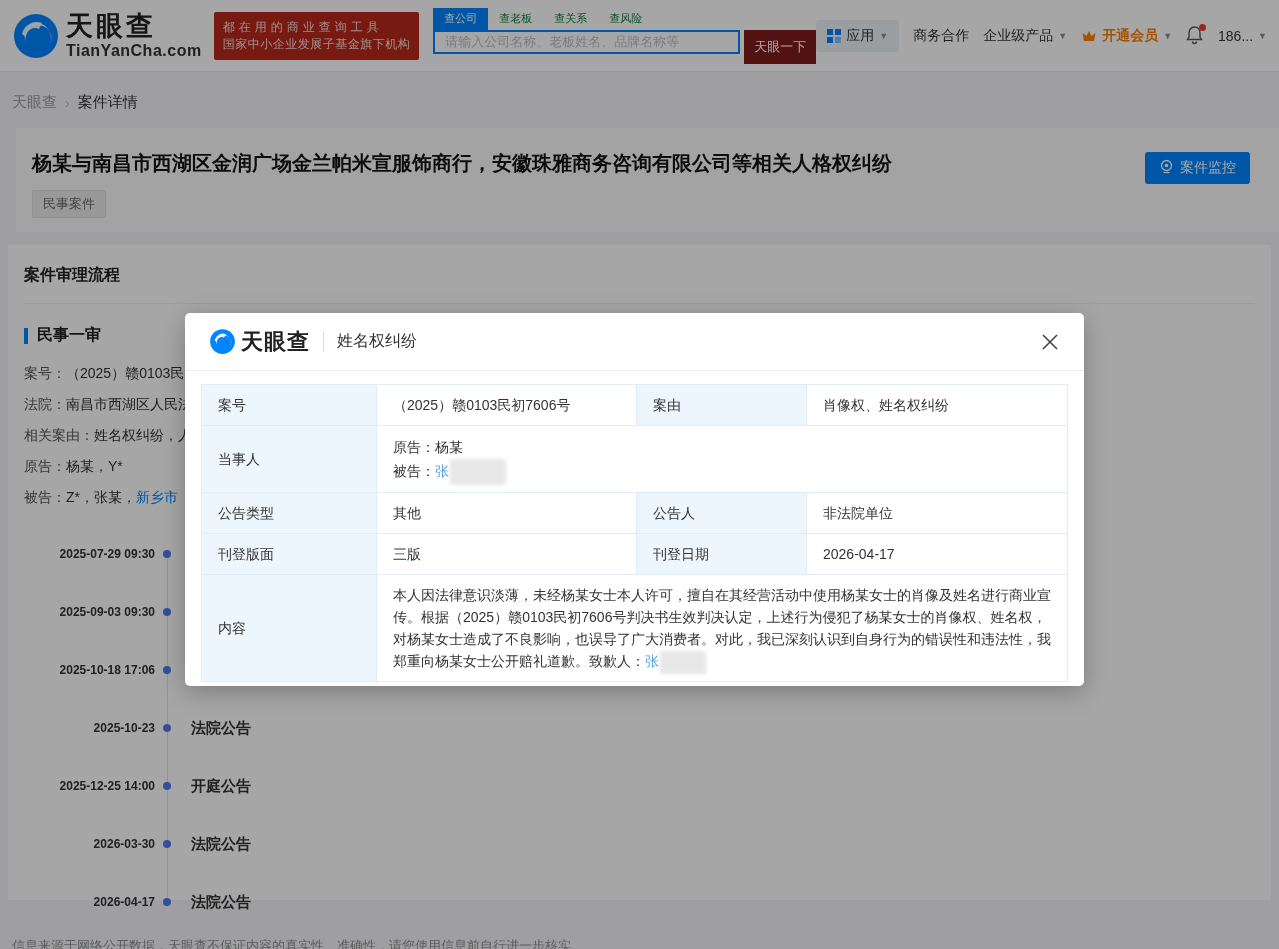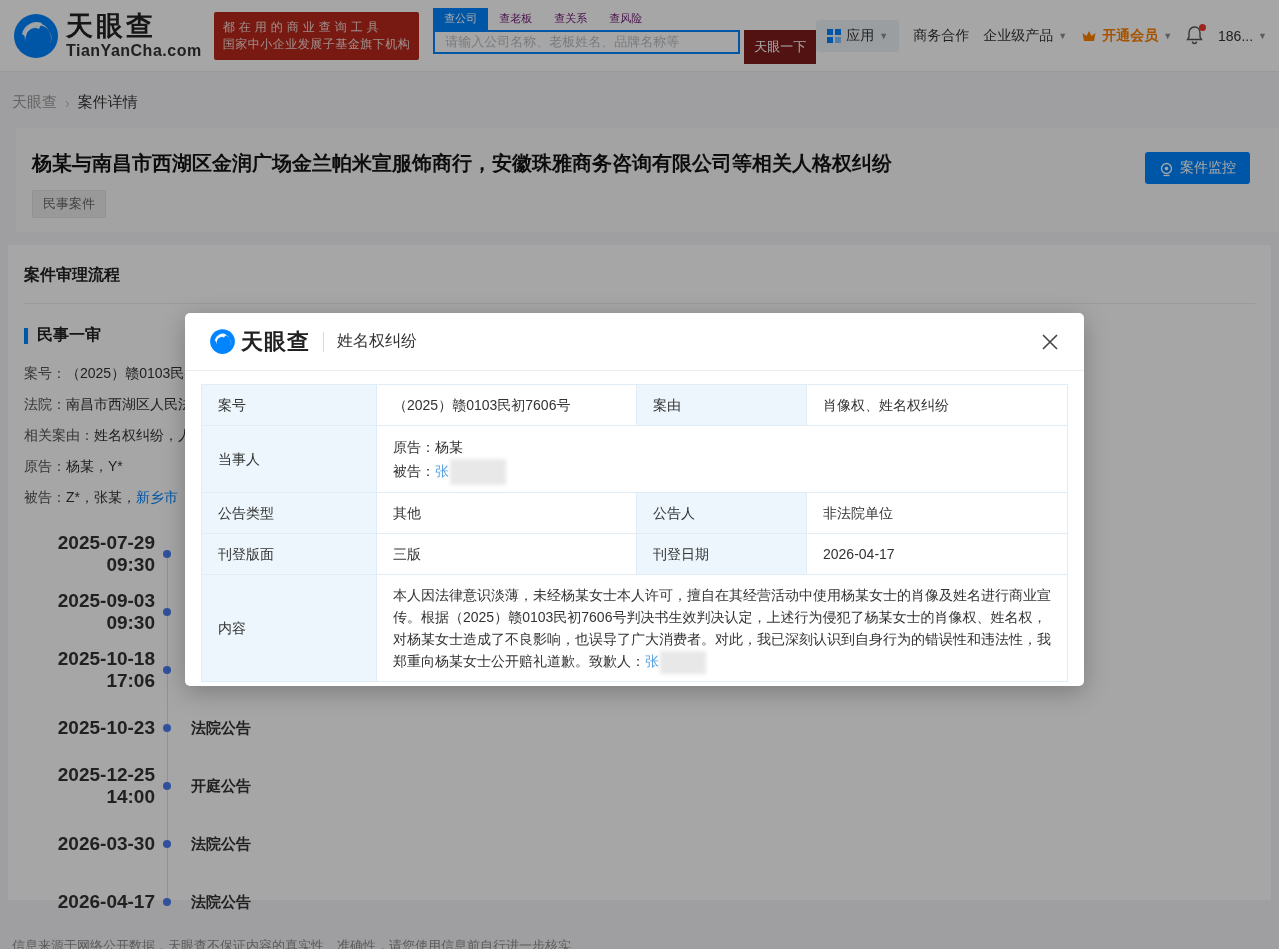--- a/index.html
+++ b/index.html
@@ -23,21 +23,21 @@
   .slogan-badge {
     margin-left:12px; background:#b8281c; color:#f3d9d4;
     font-size:12px; padding:7px 9px; line-height:17px; border-radius:2px;
     white-space:nowrap;
   }
   .slogan-badge .l1 { letter-spacing:4px; display:block; }
   .slogan-badge .l2 { letter-spacing:0.5px; display:block; }
 
   .search-block { margin-left:14px; width:408px; }
   .search-tabs { display:flex; font-size:11px; }
-  .search-tab { padding:3px 11px 4px; color:#701a75; cursor:pointer; }
+  .search-tab { padding:3px 11px 4px; color:#15803d; cursor:pointer; }
   .search-tab.active { background:#0084ff; color:#fff; }
   .search-row { display:flex; }
   .search-input {
     flex:1; height:24px; border:2px solid #0084ff; outline:none;
     font-size:13px; padding:0 10px; color:#333;
     font-family:"Liberation Sans","DejaVu Sans",sans-serif;
   }
   .search-input::placeholder { color:#b9bec4; }
   .search-btn {
     width:72px; height:34px; margin-left:4px; background:#7f1d1d; color:#fff;
@@ -65,21 +65,21 @@
     background:#fbfbfc; padding:22px 16px 0;
   }
   .case-title { font-size:20px; font-weight:bold; color:#141414; width:1100px; }
   .case-type-badge {
     display:inline-block; margin-top:13px; background:#ececec; border:1px solid #e2e2e2;
     color:#666; font-size:13px; padding:4px 10px; border-radius:2px;
   }
   .monitor-btn {
     position:absolute; top:24px; right:29px; background:#0084ff; color:#fff;
     border:none; border-radius:3px; font-size:14px; padding:7px 14px;
-    display:flex; align-items:flex-end; gap:6px; cursor:pointer;
+    display:flex; align-items:flex-start; gap:6px; cursor:pointer;
     font-family:"Liberation Sans","DejaVu Sans",sans-serif;
   }
 
   
   .flow-card {
     position:absolute; top:245px; left:8px; width:1263px; height:655px;
     background:#fff; padding:20px 16px;
   }
   .section-title { font-size:16px; font-weight:bold; color:#222; }
   .section-divider { margin-top:17px; border-bottom:1px solid #efefef; }
@@ -87,21 +87,21 @@
   .stage-bar { width:4px; height:16px; background:#0084ff; }
   .stage-title { font-size:16px; font-weight:bold; color:#222; }
   .fields { margin-top:12px; }
   .field-row { font-size:14px; color:#333; line-height:31px; white-space:nowrap; }
   .field-row .lbl { color:#555; }
   .field-row .lnk { color:#0084ff; cursor:pointer; }
 
   .timeline { position:relative; margin-top:12px; }
   .tl-line { position:absolute; left:143px; top:29px; width:1px; height:348px; background:#d9e2ef; }
   .tl-row { display:flex; align-items:center; height:58px; }
-  .tl-date { width:131px; text-align:right; font-size:19px; font-weight:bold; color:#333; }
+  .tl-date { width:131px; text-align:right; font-size:12px; font-weight:bold; color:#333; }
   .tl-dot { width:8px; height:8px; border-radius:50%; background:#4a7cf0; margin:0 14px 0 8px; position:relative; z-index:1; }
   .tl-label { font-size:15px; font-weight:bold; color:#333; margin-left:6px; }
 
   
   .footer-note { position:absolute; top:937px; left:12px; font-size:13px; color:#8d8d8d; }
 
   
   .dim-overlay { position:absolute; inset:0; background:rgba(0,0,0,0.35); z-index:10; }
   .modal {
     position:absolute; top:313px; left:185px; width:899px; height:373px;

